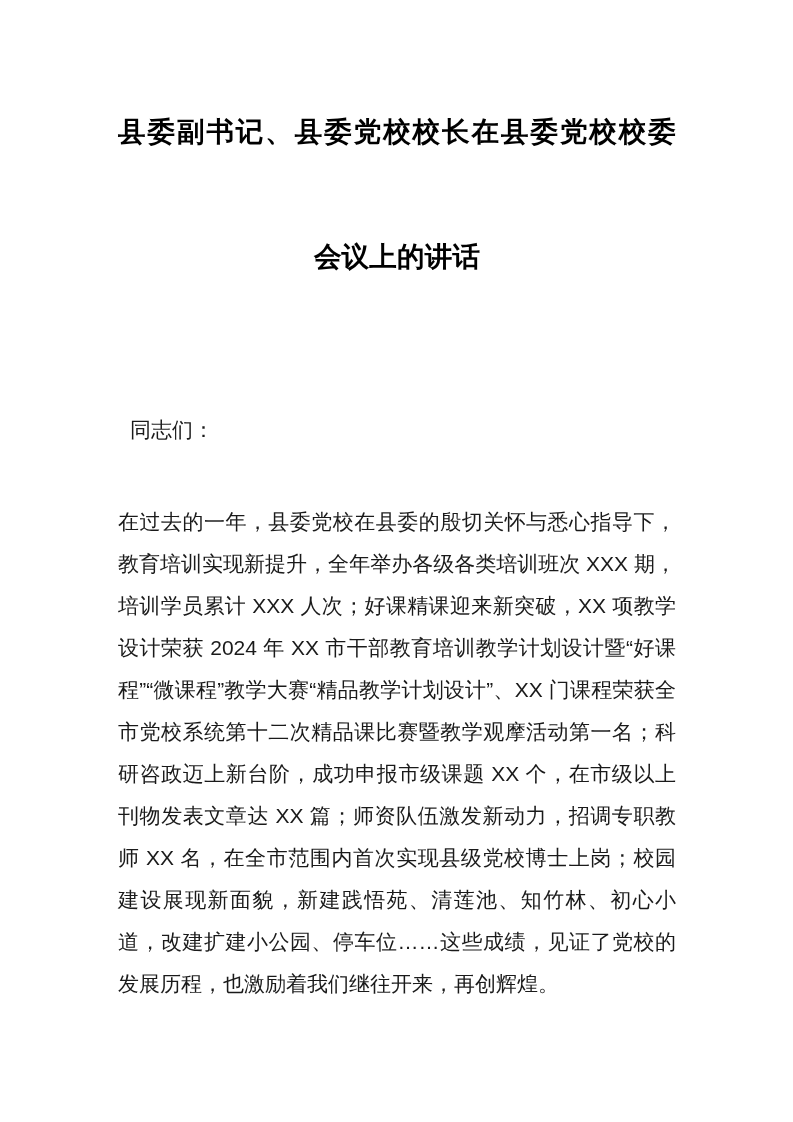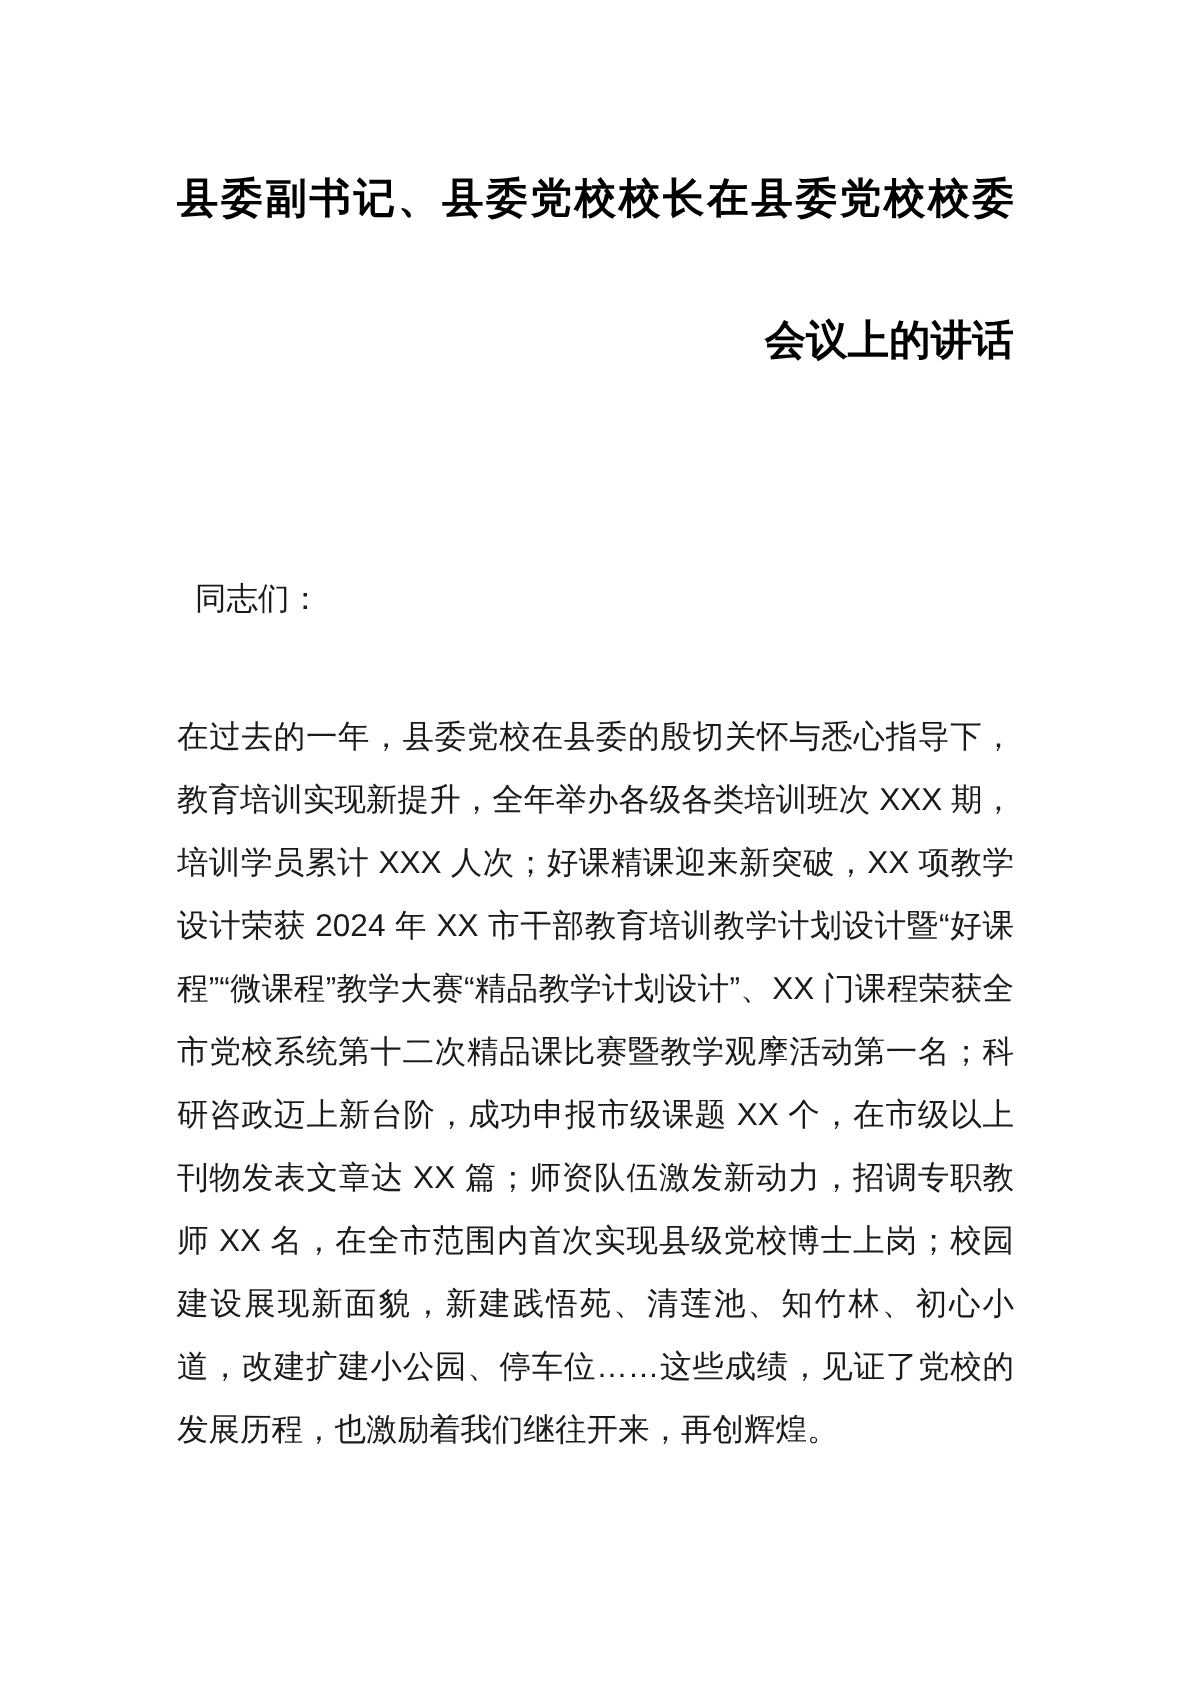--- a/index.html
+++ b/index.html
@@ -45,22 +45,22 @@
     display: block;
     white-space: nowrap;
   }
   .title-line-1 {
     text-align: justify;
     text-align-last: justify;
     text-justify: inter-character;
     white-space: normal;
   }
   .title-line-2 {
-    text-align: right;
-    margin-top: 67px;
+    text-align: center;
+    margin-top: 97px;
   }
 
   
   .salutation {
     margin: 12px;
     padding-top: 128px;
     font-size: 21px;
     line-height: 1.95;
     color: #1a1a1a;
     text-align: left;

